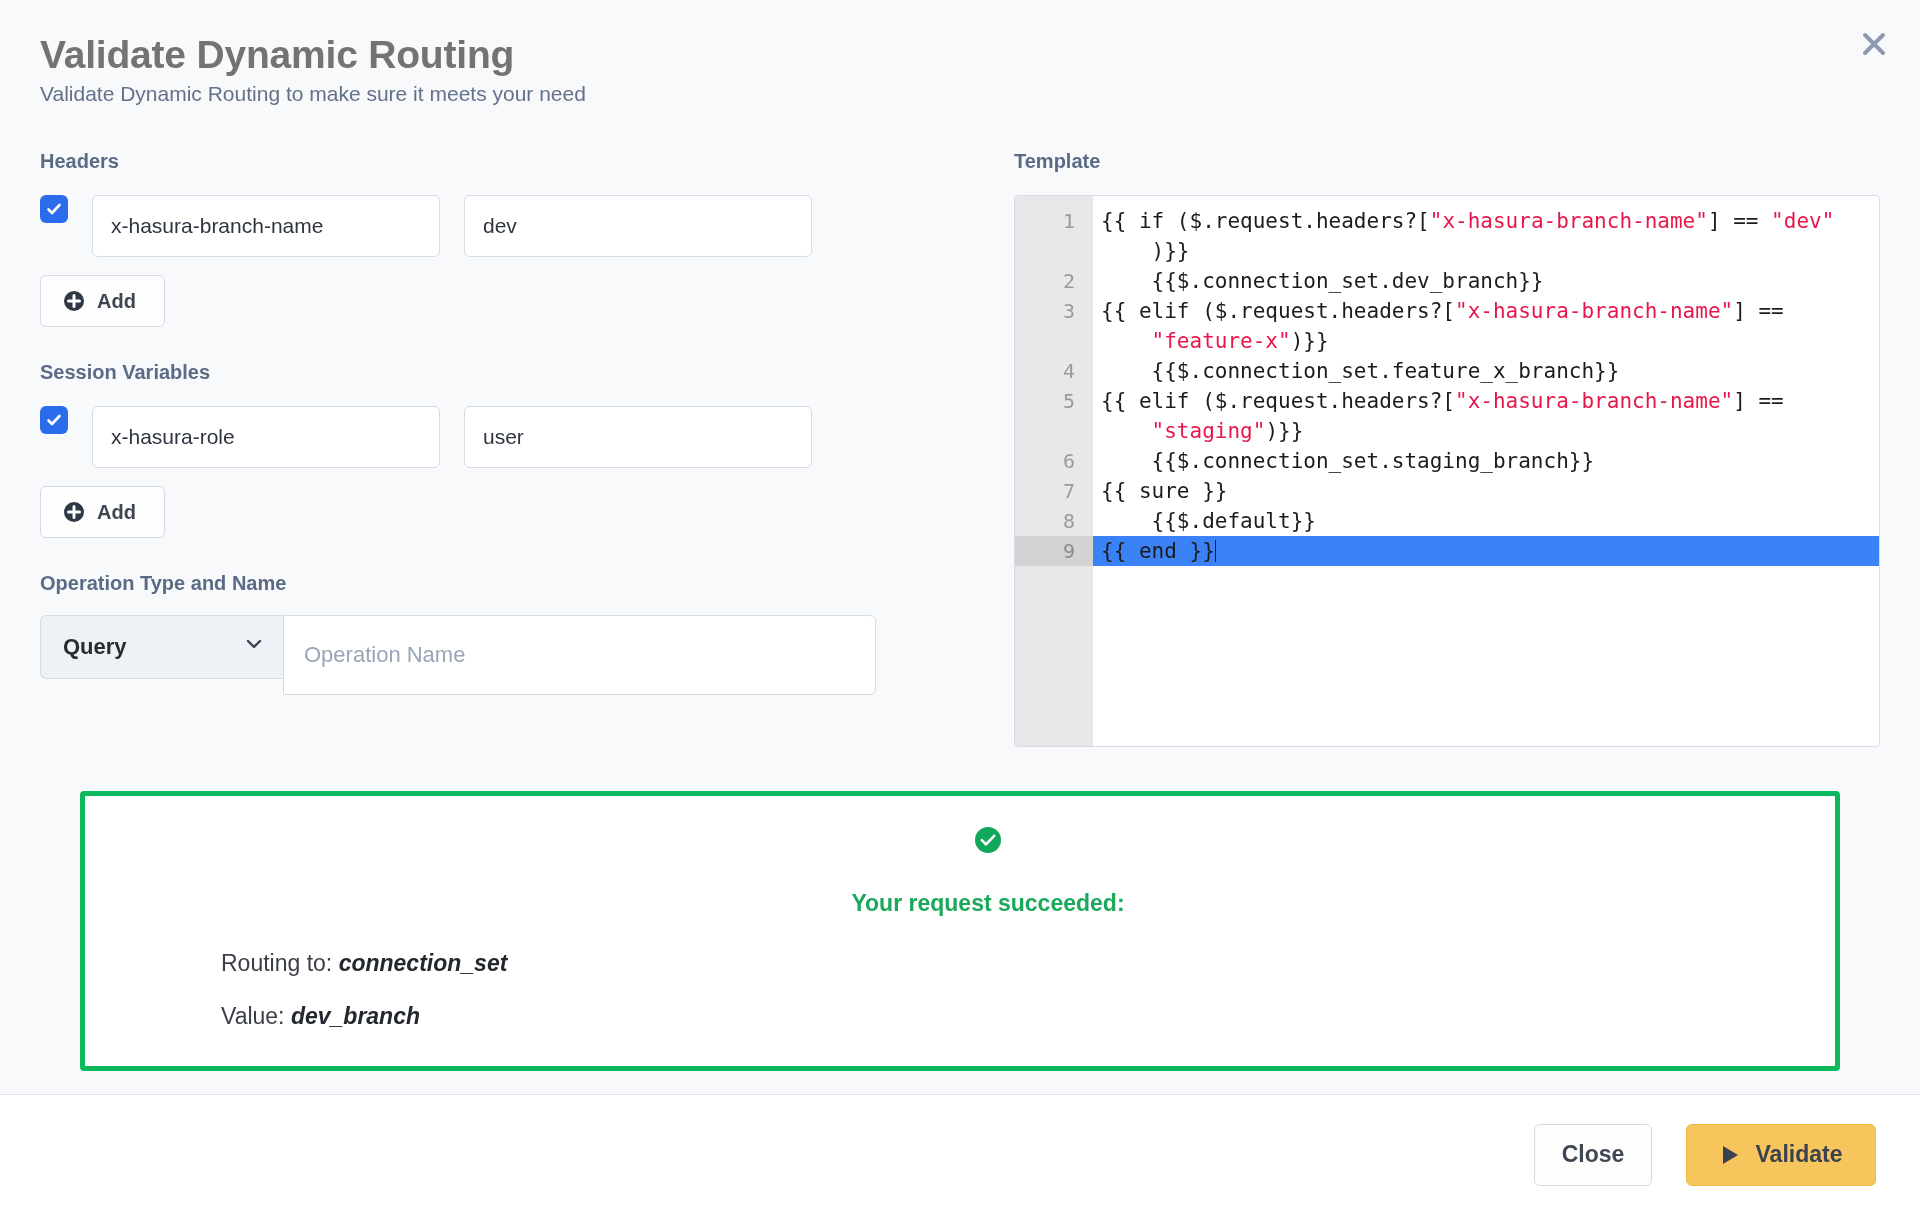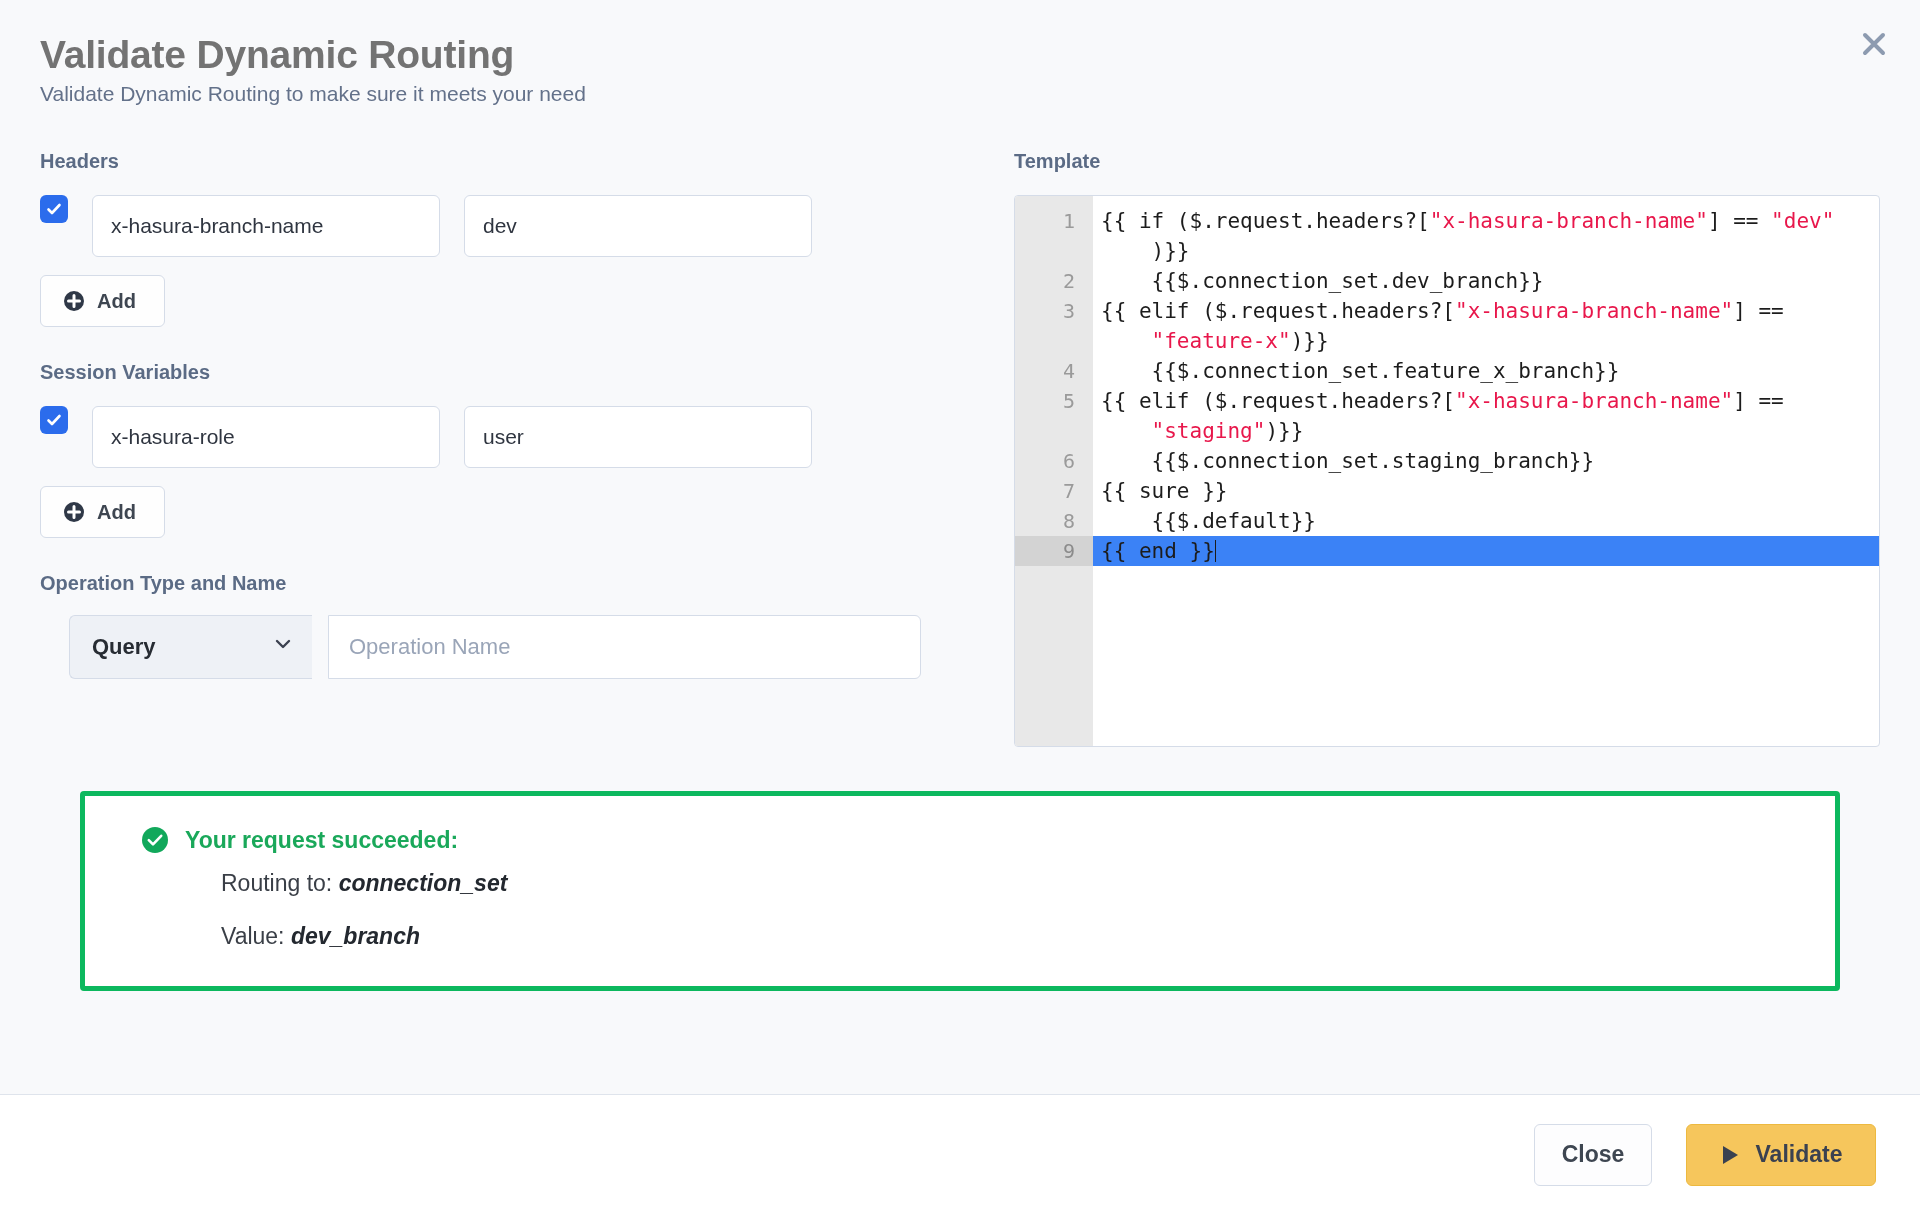--- a/index.html
+++ b/index.html
@@ -110,34 +110,32 @@
     height: 64px;
     width: 243px; flex: 0 0 243px;
     border: 1px solid #d5dce8;
     border-right: none;
     border-radius: 6px 0 0 6px;
     background: #eef1f6;
     display: flex; align-items: center; justify-content: space-between;
     padding: 0 18px 0 22px;
     font-size: 22px; font-weight: bold; color: #272c33;
     cursor: pointer;
-    margin-left: 29px;
   }
   .op-name {
-    height: 64px;
+    height: 80px;
     width: 593px; flex: 0 0 593px;
     border: 1px solid #d5dce8;
     border-radius: 0 6px 6px 0;
     background: #ffffff;
     display: flex; align-items: center;
     padding: 0 20px;
     font-size: 22px;
     color: #9aa5b8;
     cursor: text;
-    margin-left: 16px;
   }
 
   
   .editor {
     border: 1px solid #d5dce8;
     border-radius: 4px;
     background: #ffffff;
     height: 552px;
     display: flex;
     overflow: hidden;
@@ -185,23 +183,24 @@
 
   
   .success-box {
     margin: 44px 40px 0 40px;
     border: 5px solid #0cb85e;
     border-radius: 4px;
     background: #ffffff;
     padding: 30px 0 36px 0;
   }
   .success-head {
-    display: flex; align-items: center; gap: 16px;
+    display: flex; align-items: center; gap: 36px;
     padding: 0 0 0 56px;
-    margin-bottom: 16px;
+    margin-bottom: 33px;
+    flex-direction: column;
   }
   .success-head .txt {
     font-size: 23px; font-weight: bold; color: #1aa85a;
   }
   .check-icon { display: flex; }
   .success-line {
     font-size: 23px; color: #3a3f47;
     padding-left: 136px;
     margin-bottom: 26px;
   }

